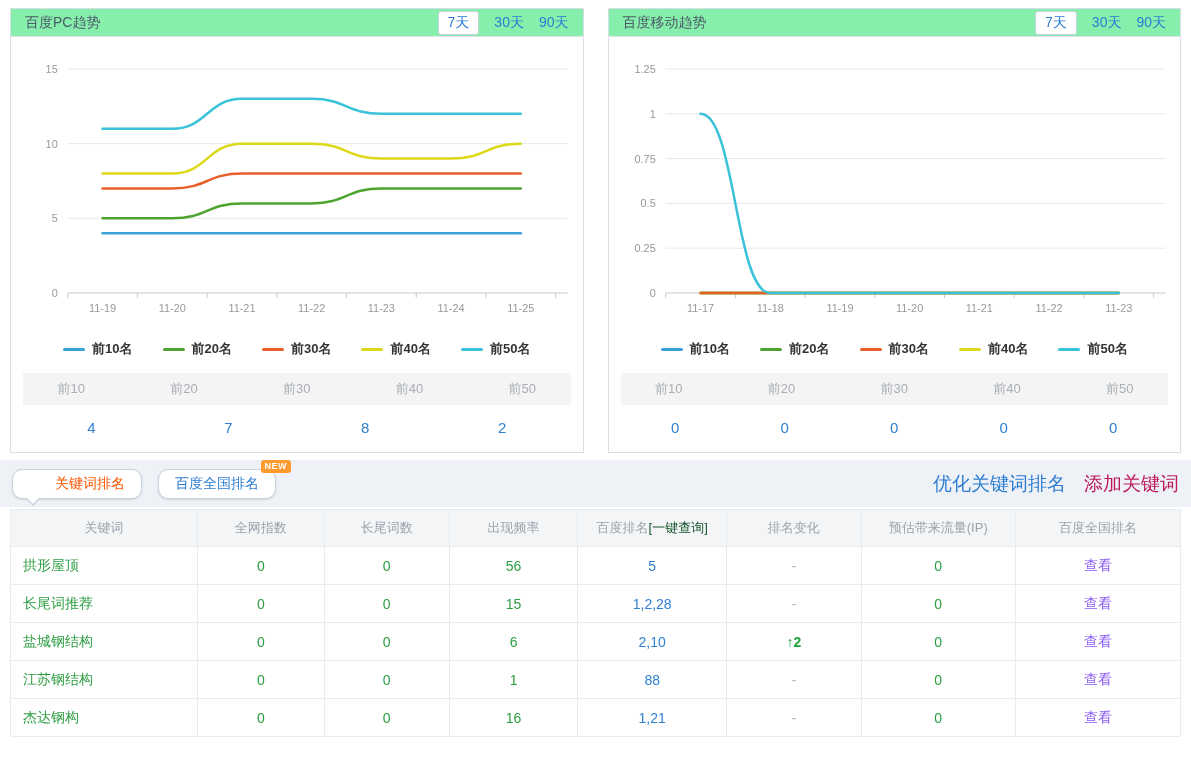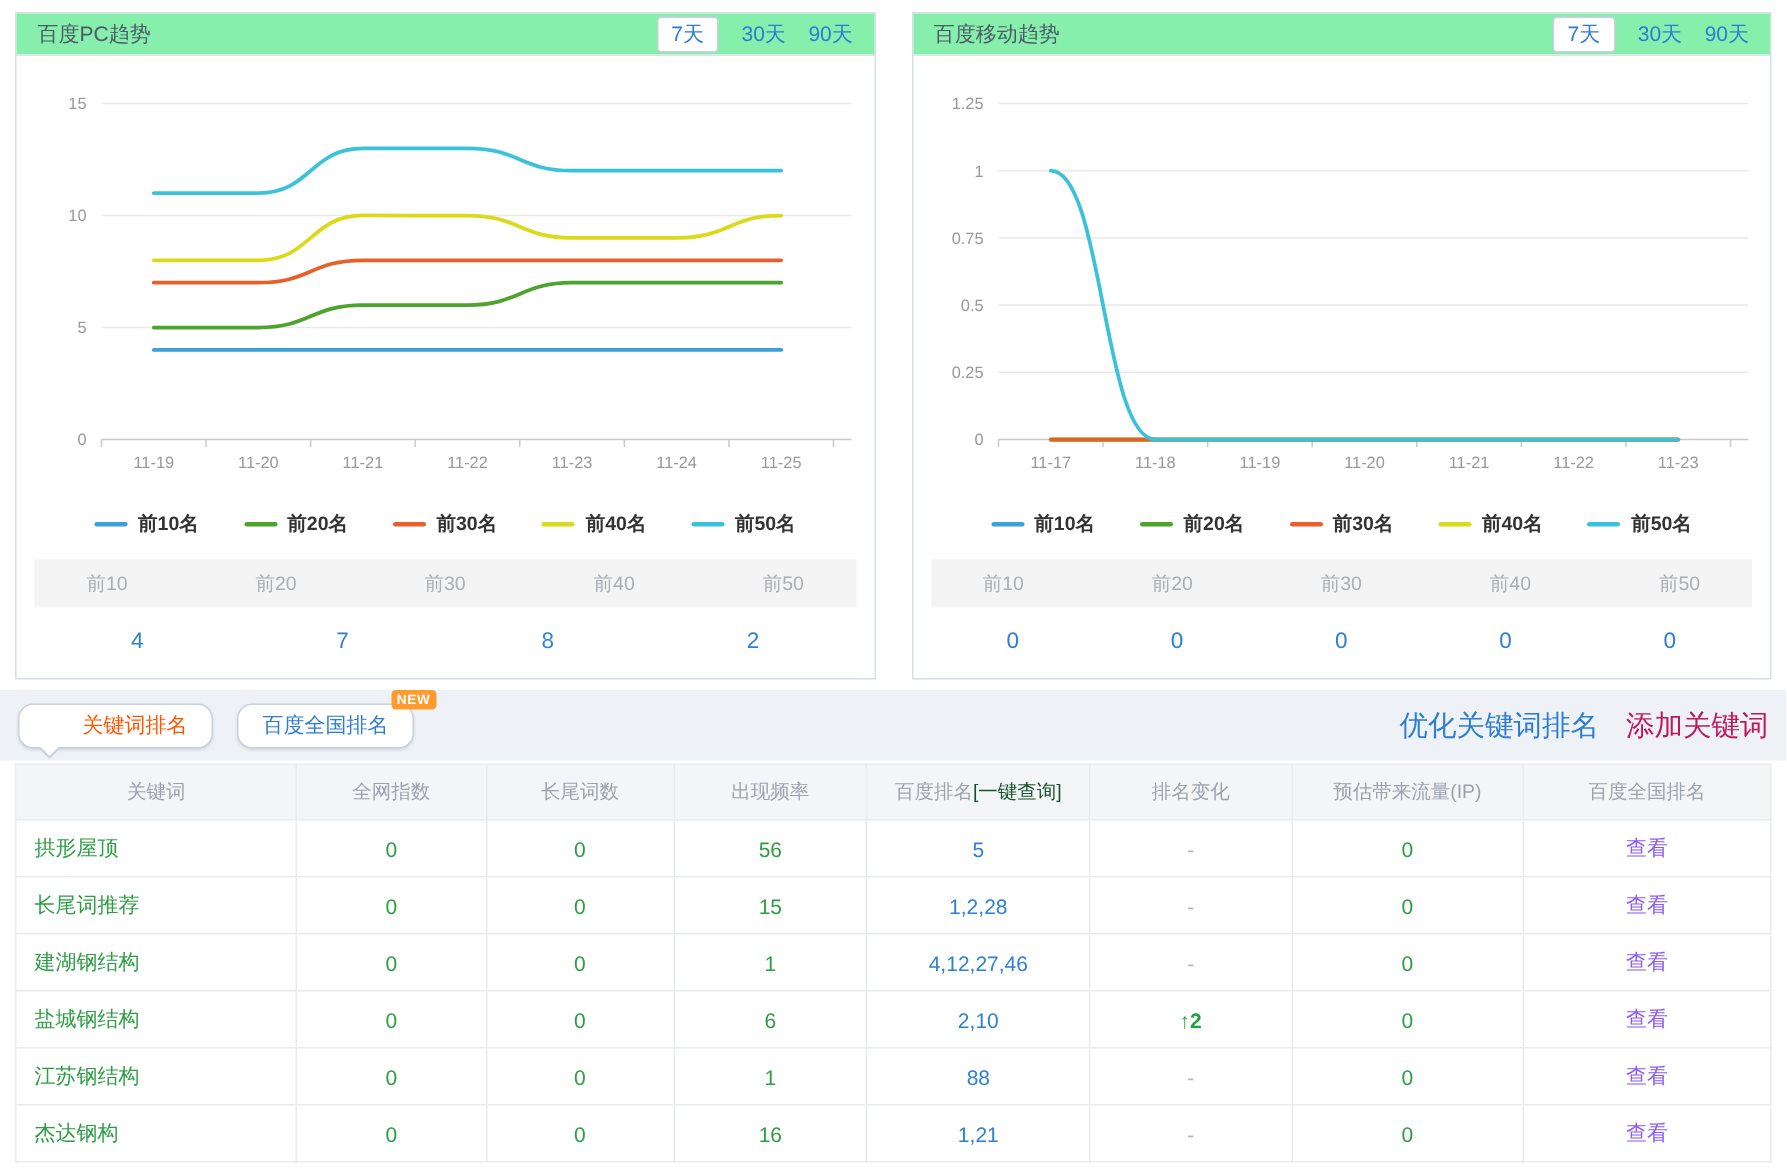--- a/index.html
+++ b/index.html
@@ -296,30 +296,20 @@
         <td class="kw green">长尾词推荐</td>
         <td class="green">0</td>
         <td class="green">0</td>
         <td class="green">15</td>
         <td class="blue">1,2,28</td>
         <td><span class="dash">-</span></td>
         <td class="green">0</td>
         <td><a class="view-link">查看</a></td>
       </tr>
       <tr>
-        <td class="kw green">建湖钢结构</td>
-        <td class="green">0</td>
-        <td class="green">0</td>
-        <td class="green">1</td>
-        <td class="blue">4,12,27,46</td>
-        <td><span class="dash">-</span></td>
-        <td class="green">0</td>
-        <td><a class="view-link">查看</a></td>
-      </tr>
-      <tr>
         <td class="kw green">盐城钢结构</td>
         <td class="green">0</td>
         <td class="green">0</td>
         <td class="green">6</td>
         <td class="blue">2,10</td>
         <td><span class="chg-up">↑2</span></td>
         <td class="green">0</td>
         <td><a class="view-link">查看</a></td>
       </tr>
       <tr>

